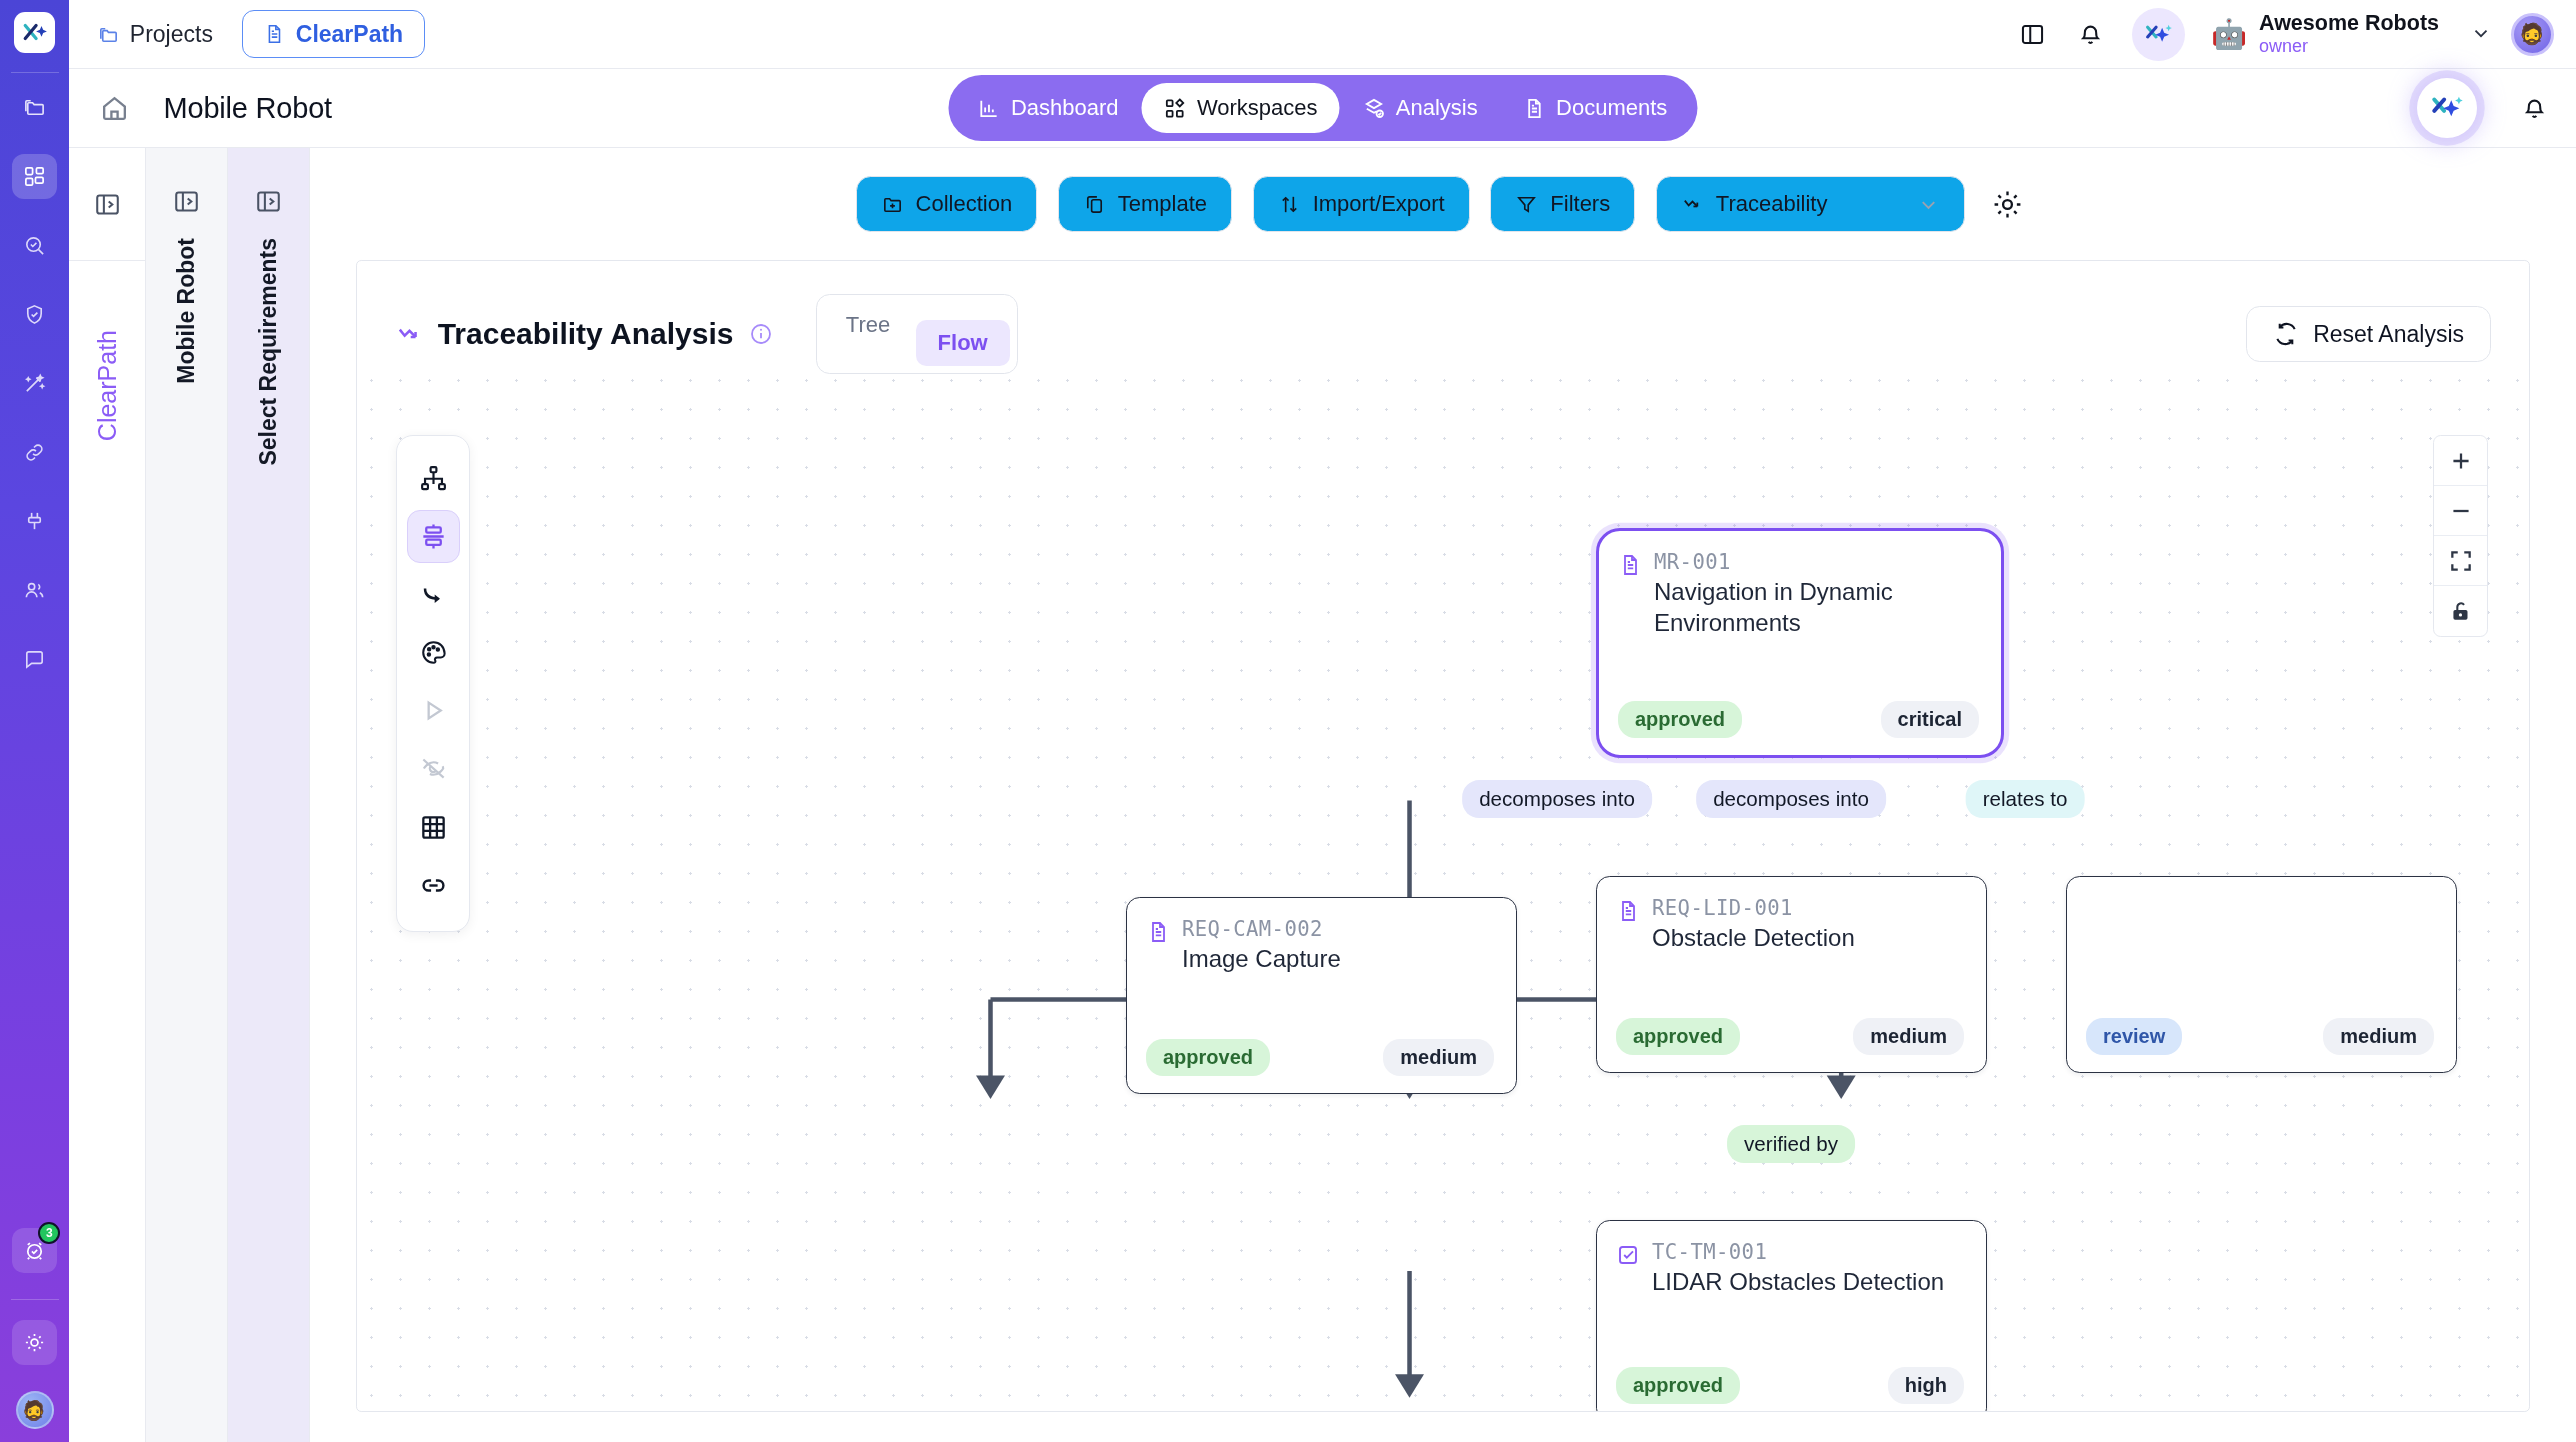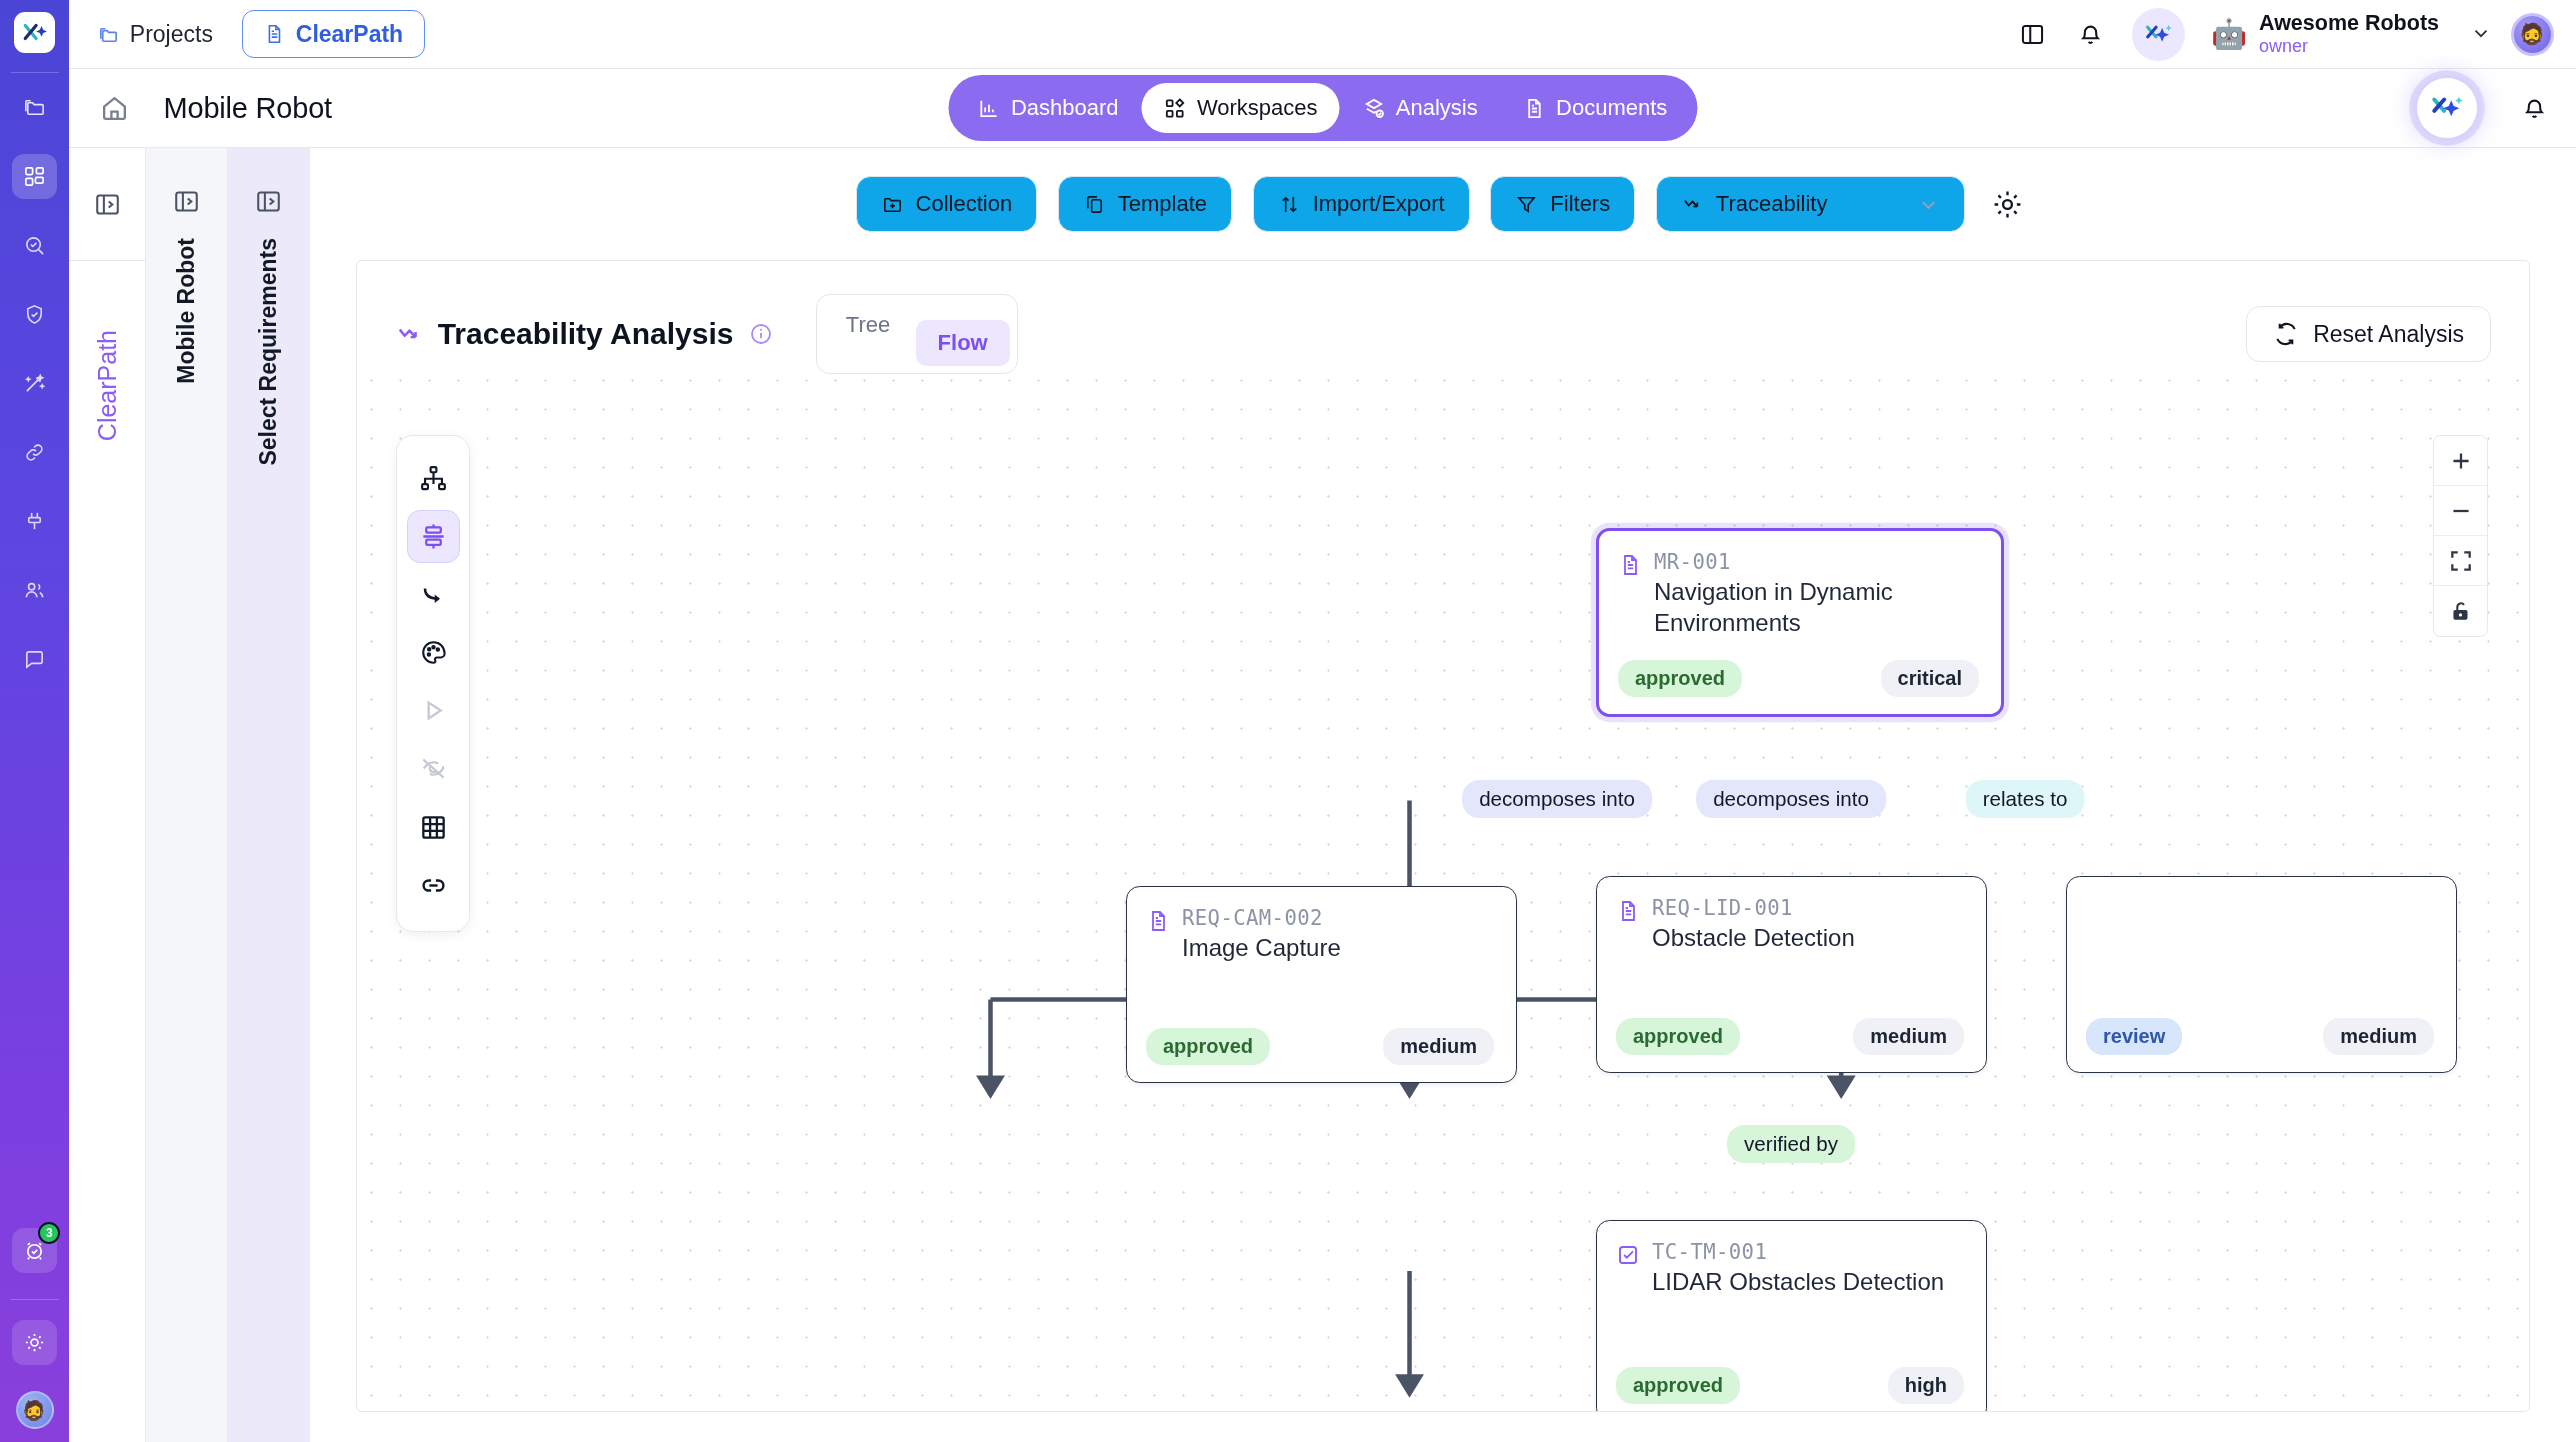--- a/index.html
+++ b/index.html
@@ -576,39 +576,39 @@
                 <path d="M1163 1000 V 1120"></path>
               </g>
               <g fill="#4b5466">
                 <path d="M700 810 l-16 -26 h32 z"></path>
                 <path d="M1163 810 l-16 -26 h32 z"></path>
                 <path d="M1640 810 l-16 -26 h32 z"></path>
                 <path d="M1163 1140 l-16 -26 h32 z"></path>
               </g>
             </svg>
 
-            <div class="node root" style="left:1239px; top:162px; width:408px; height:189px;">
+            <div class="node root" style="left:1239px; top:162px; width:408px; height:230px;border-radius:24px;">
               <div class="n-head">
                 <svg class="n-ic" viewBox="0 0 24 24" fill="none" stroke="#8b5cf6" stroke-width="1.8">
                   <path d="M7 3h7l4 4v14H7z"></path>
                     <path d="M14 3v4h4"></path>
                     <path d="M9.8 12h5.4M9.8 15.4h5.4M9.8 9h2.2"></path>
                 </svg>
                 <div>
                   <div class="n-id">MR-001</div>
                   <div class="n-title">Navigation in Dynamic Environments</div>
                 </div>
               </div>
               <div class="n-foot">
                 <span class="pill approved">approved</span>
                 <span class="pill prio">critical</span>
               </div>
             </div>
 
-            <div class="node" style="left:769px; top:520px; width:391px; height:197px;">
+            <div class="node" style="left:769px; top:531px; width:391px; height:197px;">
               <div class="n-head">
                 <svg class="n-ic" viewBox="0 0 24 24" fill="none" stroke="#8b5cf6" stroke-width="1.8">
                   <path d="M7 3h7l4 4v14H7z"></path>
                     <path d="M14 3v4h4"></path>
                     <path d="M9.8 12h5.4M9.8 15.4h5.4M9.8 9h2.2"></path>
                 </svg>
                 <div>
                   <div class="n-id">REQ-CAM-002</div>
                   <div class="n-title">Image Capture</div>
                 </div>

